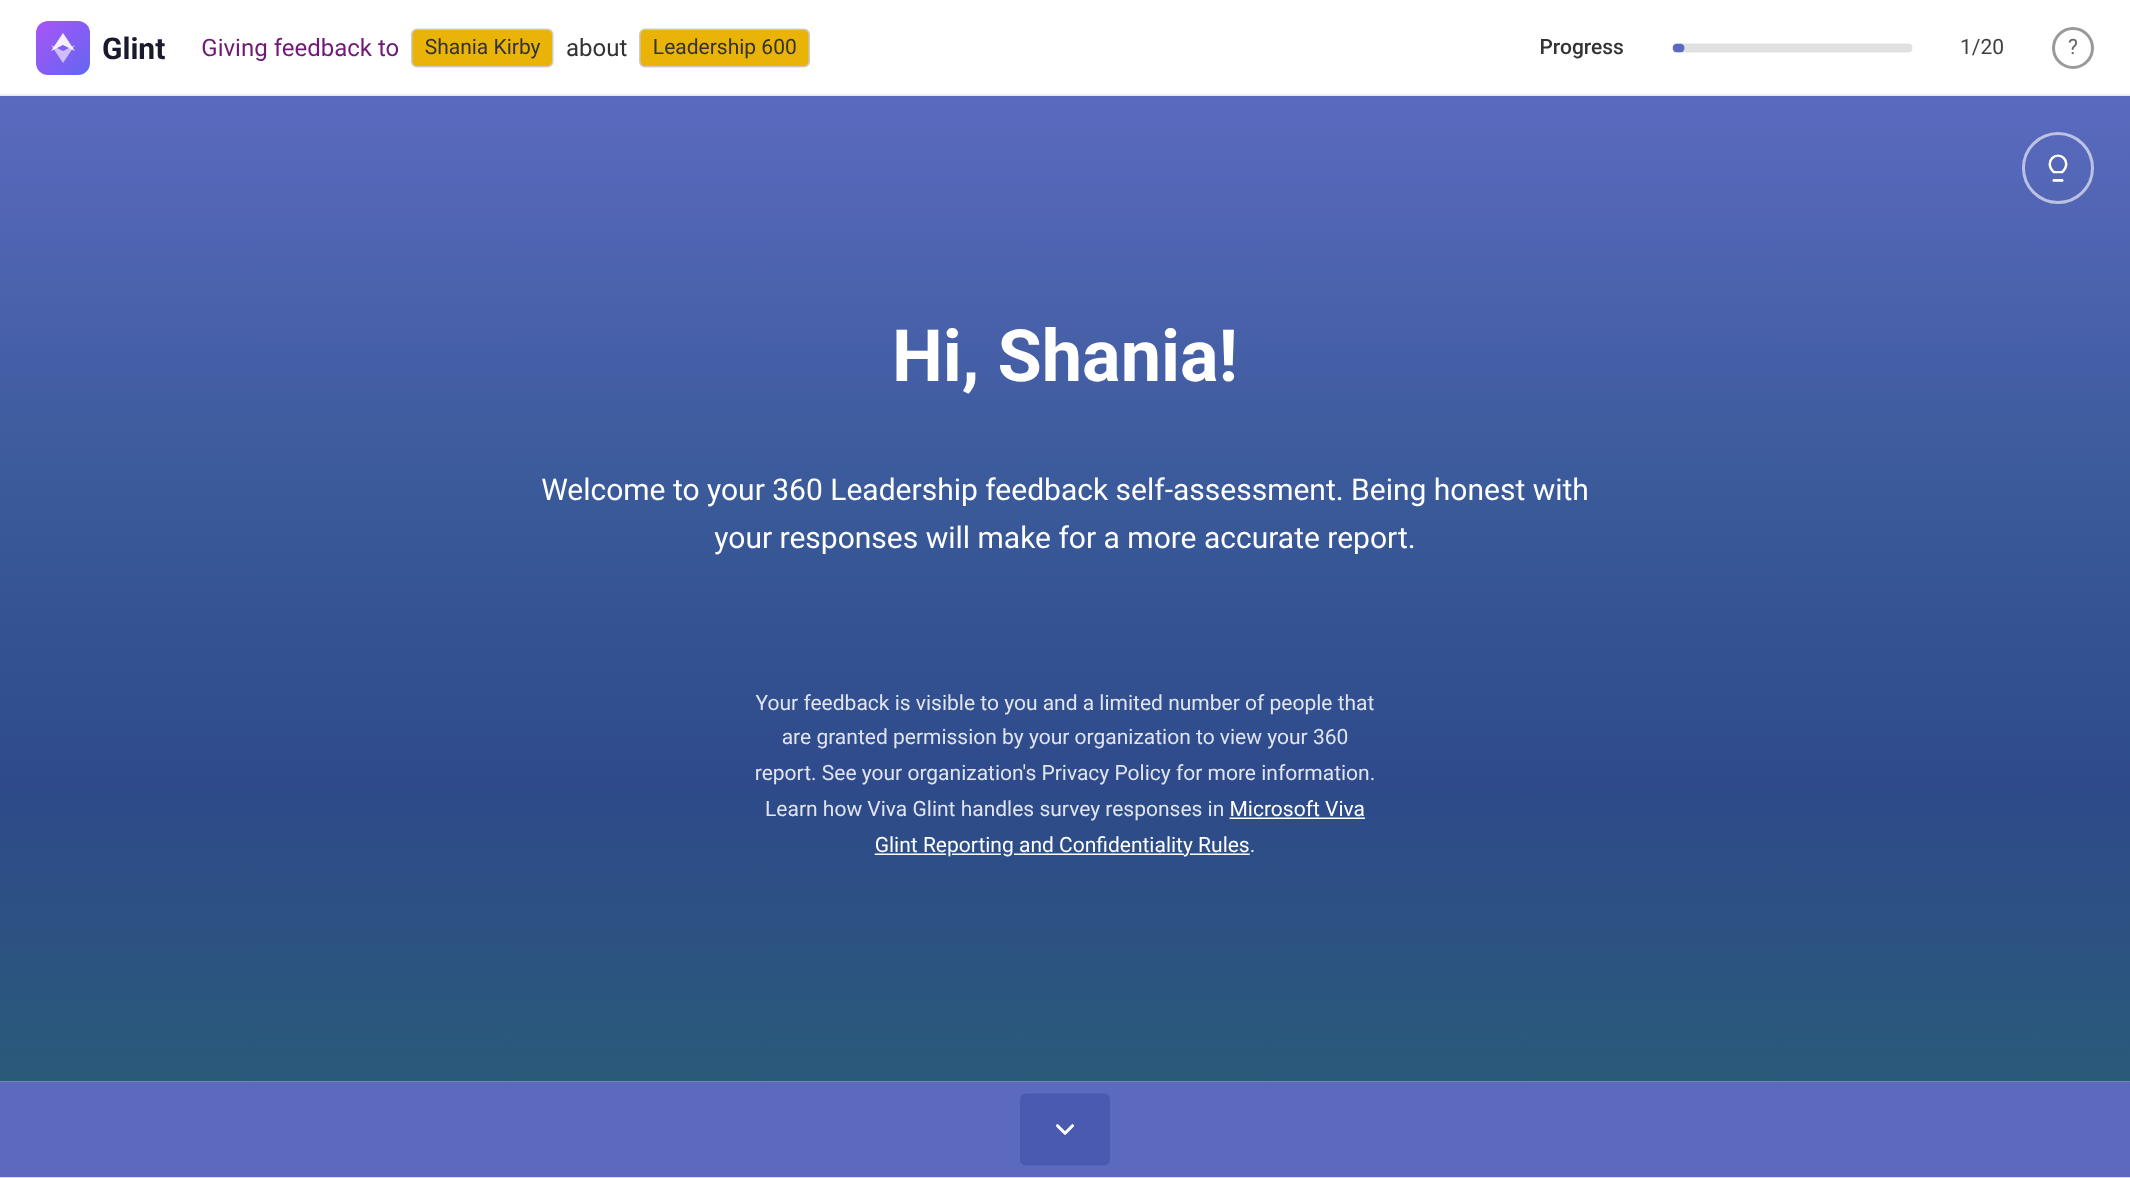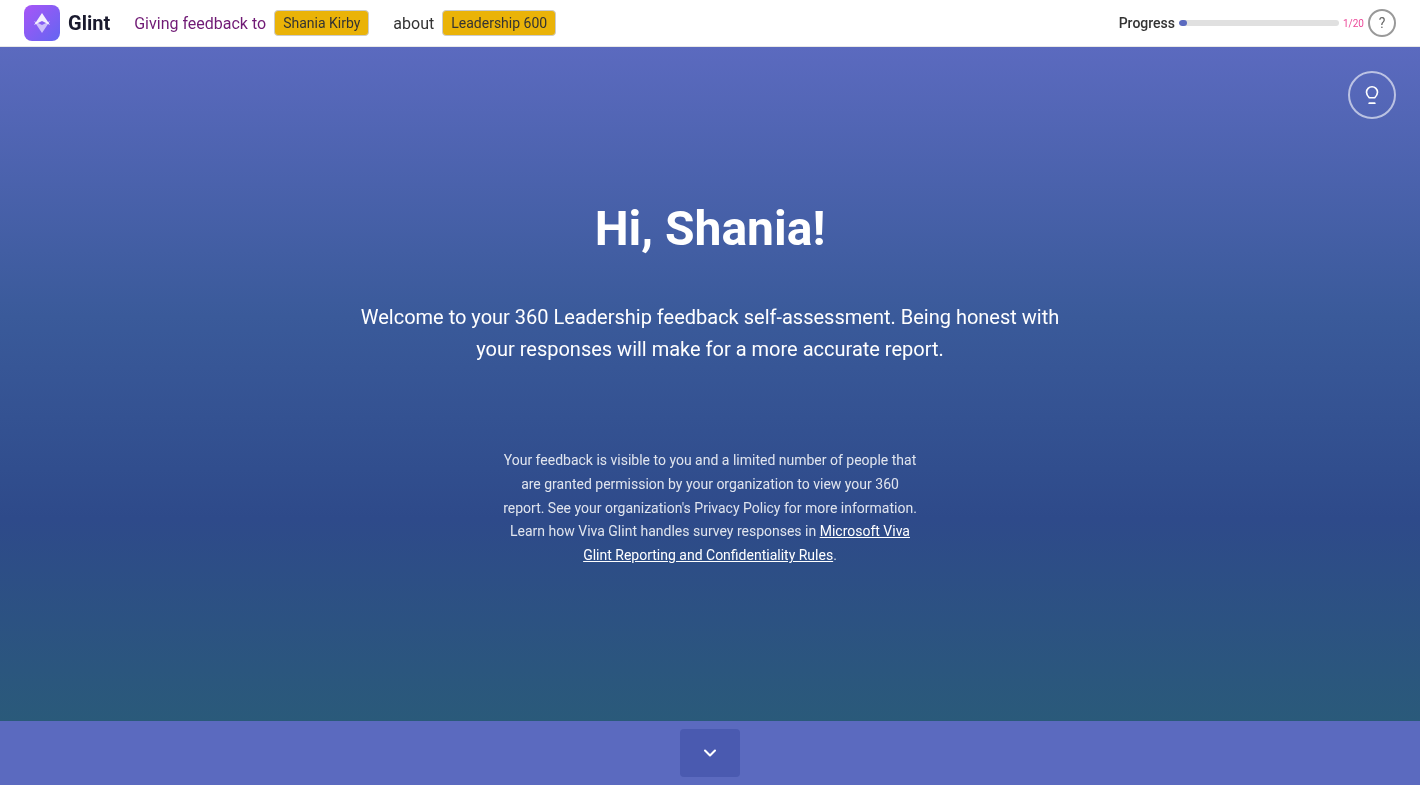--- a/index.html
+++ b/index.html
@@ -13,21 +13,21 @@
       width: 1420px;
       height: 785px;
       overflow: hidden;
       display: flex;
       flex-direction: column;
     }
 
     
     .header {
       background: #ffffff;
-      height: 47px;
+      height: 64px;
       display: flex;
       align-items: center;
       padding: 0 24px;
       border-bottom: 1px solid #e8e8e8;
       flex-shrink: 0;
       z-index: 10;
     }
 
     .logo-area {
       display: flex;
@@ -65,27 +65,26 @@
       border-radius: 4px;
       padding: 4px 8px;
       font-size: 14px;
       color: #333;
       background: #eab308;
     }
 
     .about-label {
       font-size: 16px;
       color: #333;
-      margin-left: 16px;
     }
 
     .header-right {
       display: flex;
       align-items: center;
-      gap: 4px;
+      gap: 32px;
       text-align: right;
     }
 
     .progress-label {
       font-size: 14px;
       color: #333;
       font-weight: 500;
     }
 
     .progress-bar-container {
@@ -97,22 +96,22 @@
     }
 
     .progress-bar-fill {
       height: 100%;
       background: #5b6abf;
       border-radius: 3px;
       width: 5%;
     }
 
     .progress-count {
-      font-size: 10px;
-      color: #ec4899;
+      font-size: 14px;
+      color: #404040;
     }
 
     .help-icon {
       width: 28px;
       height: 28px;
       border: 2px solid #999;
       border-radius: 50%;
       display: flex;
       align-items: center;
       justify-content: center;

